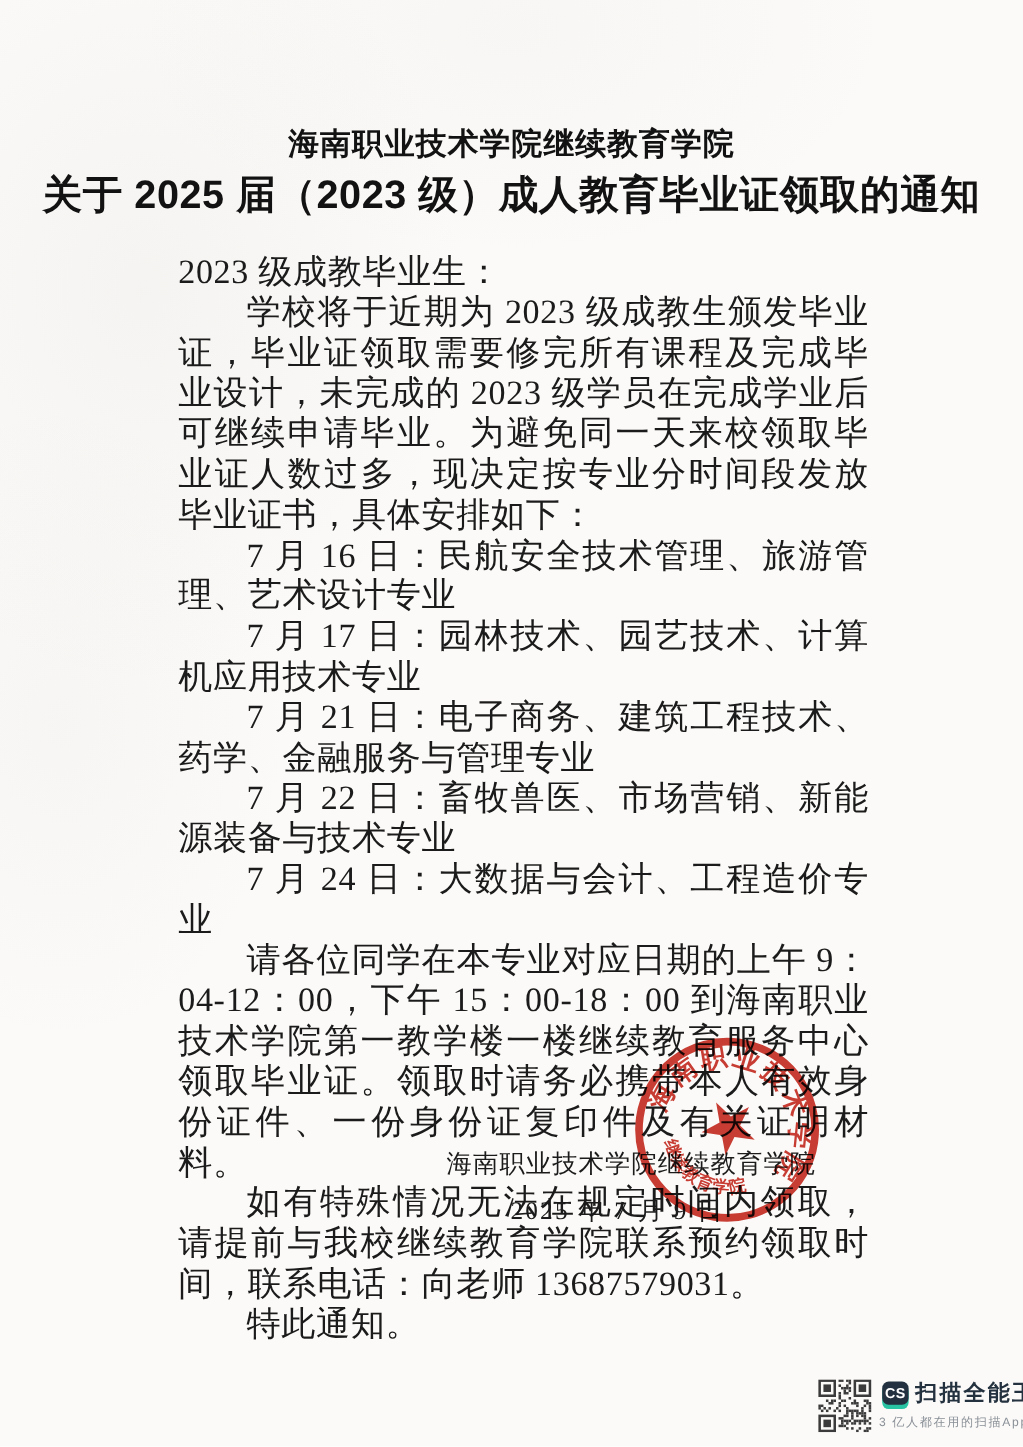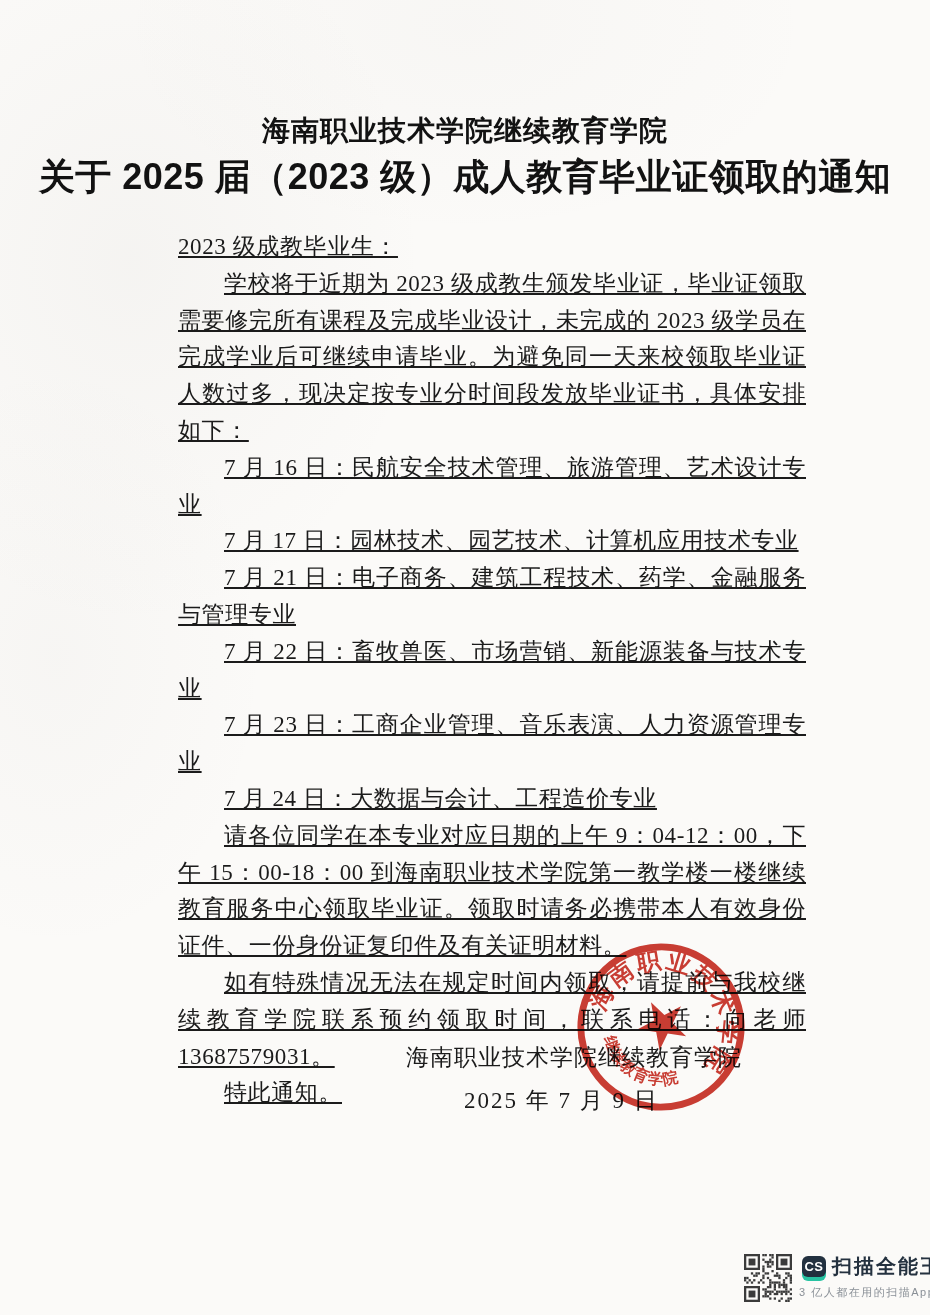--- a/index.html
+++ b/index.html
@@ -17,23 +17,23 @@
       radial-gradient(ellipse 300px 420px at 6% 50%, rgba(140,135,128,0.04), transparent 70%),
       radial-gradient(ellipse 500px 300px at 50% 2%, rgba(140,135,128,0.03), transparent 70%),
       #fbfaf8;
   }
   .doc-title { position:absolute; left:0; right:0; text-align:center;
     font-family:"Liberation Sans", sans-serif; font-weight:700; color:#121212; }
   .doc-title.line1 { top:112px; font-size:28px; letter-spacing:1px; }
   .doc-title.line2 { top:153px; font-size:36px; letter-spacing:0.5px; }
 
   .doc-body {
-    position:absolute; left:178px; top:229px; width:628px;
-    font-size:23px; line-height:36.8px; color:#1b1b1b;
-    text-align:justify; letter-spacing:0.6px;text-decoration:underline;
+    position:absolute; left:162px; top:229px; width:628px;
+    font-size:31px; line-height:36.8px; color:#1b1b1b;
+    text-align:justify; letter-spacing:0.6px;
   }
   .doc-body p { text-indent:2em; }
   .doc-body p.no-indent { text-indent:0; }
 
   .sign-org  { position:absolute; left:406px; top:1042px; font-size:23px; color:#1b1b1b; letter-spacing:1px; }
   .sign-date { position:absolute; left:464px; top:1085px; font-size:23px; color:#1b1b1b; letter-spacing:2px; }
 
   .seal {
     position:absolute; left:572px; top:938px; width:178px; height:178px;
     mix-blend-mode:multiply; opacity:0.88; pointer-events:none;
@@ -68,21 +68,20 @@
   <div class="doc-title line1">海南职业技术学院继续教育学院</div>
   <div class="doc-title line2">关于 2025 届（2023 级）成人教育毕业证领取的通知</div>
 
   <div class="doc-body">
     <p class="no-indent">2023 级成教毕业生：</p>
     <p>学校将于近期为 2023 级成教生颁发毕业证，毕业证领取需要修完所有课程及完成毕业设计，未完成的 2023 级学员在完成学业后可继续申请毕业。为避免同一天来校领取毕业证人数过多，现决定按专业分时间段发放毕业证书，具体安排如下：</p>
     <p>7 月 16 日：民航安全技术管理、旅游管理、艺术设计专业</p>
     <p>7 月 17 日：园林技术、园艺技术、计算机应用技术专业</p>
     <p>7 月 21 日：电子商务、建筑工程技术、药学、金融服务与管理专业</p>
     <p>7 月 22 日：畜牧兽医、市场营销、新能源装备与技术专业</p>
-    <p>7 月 23 日：工商企业管理、音乐表演、人力资源管理专业</p>
     <p>7 月 24 日：大数据与会计、工程造价专业</p>
     <p>请各位同学在本专业对应日期的上午 9：04-12：00，下午 15：00-18：00 到海南职业技术学院第一教学楼一楼继续教育服务中心领取毕业证。领取时请务必携带本人有效身份证件、一份身份证复印件及有关证明材料。</p>
     <p>如有特殊情况无法在规定时间内领取，请提前与我校继续教育学院联系预约领取时间，联系电话：向老师 13687579031。</p>
     <p>特此通知。</p>
   </div>
 
   <div class="sign-org">海南职业技术学院继续教育学院</div>
   <div class="sign-date">2025 年 7 月 9 日</div>
 
   <svg class="seal" viewBox="-90 -90 180 180" aria-hidden="true">

